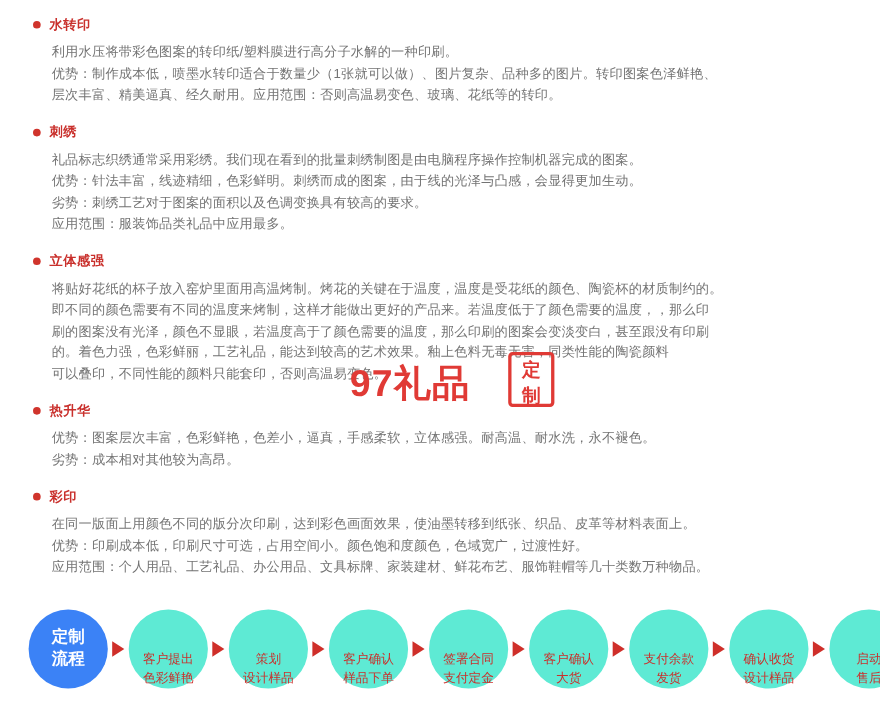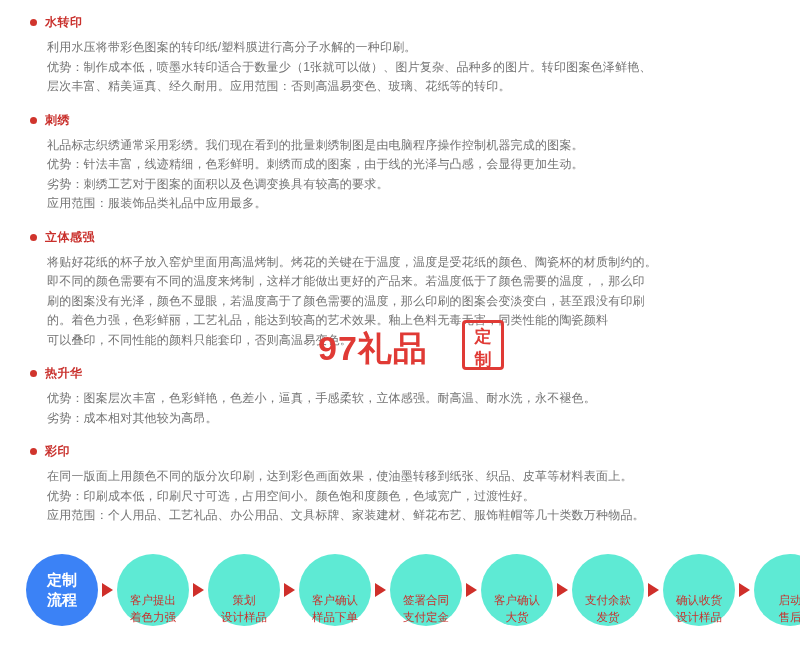--- a/index.html
+++ b/index.html
@@ -217,21 +217,21 @@
   </div>
 
   <div class="flow">
     <div class="flow-start">
       <span>定制</span>
       <span>流程</span>
     </div>
     <span class="arrow"></span>
     <div class="node">
       <span>客户提出</span>
-      <span>着色力强</span>
+      <span>色彩鲜艳</span>
     </div>
     <span class="arrow"></span>
     <div class="node">
       <span>策划</span>
       <span>设计样品</span>
     </div>
     <span class="arrow"></span>
     <div class="node">
       <span>客户确认</span>
       <span>样品下单</span>

